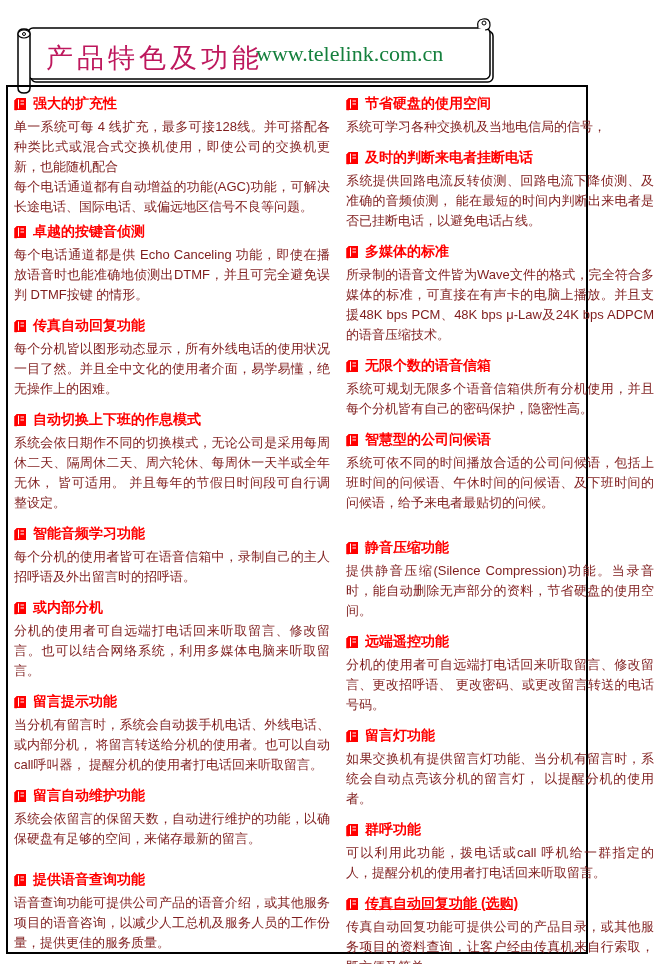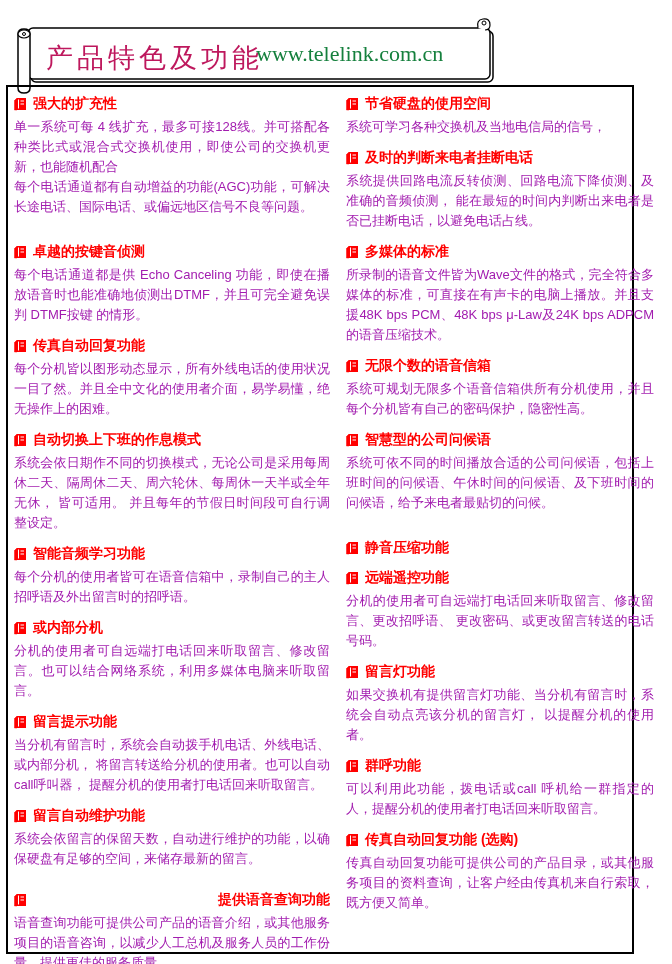--- a/index.html
+++ b/index.html
@@ -15,46 +15,46 @@
     position:absolute;left:38px;top:34px;
     font-size:27px;letter-spacing:4px;color:#be185d;white-space:nowrap;
   }
   .banner-url{
     position:absolute;left:248px;top:35px;
     font-family:"Liberation Serif","DejaVu Serif",serif;
     font-size:22px;color:#15803d;white-space:nowrap;cursor:pointer;
   }
   
   .content-box{
-    position:absolute;left:6px;top:85px;width:628px;height:869px;
+    position:absolute;left:6px;top:85px;width:582px;height:869px;
     border:2px solid #000;box-sizing:border-box;
     display:flex;flex-direction:row;
     padding:4px 4px 0 6px;
   }
   .col{flex:0 0 auto;}
   .col-left{width:316px;margin-right:16px;}
   .col-right{width:308px;}
   section{margin:0;}
   .sec-head{
     display:flex;align-items:center;gap:6px;
     margin:12px 0 4px 0;
     color:#ff0000;font-size:14px;font-weight:bold;
     white-space:nowrap;
   }
   .col section:first-child .sec-head{margin-top:4px;}
   .bullet{flex:0 0 auto;display:inline-block;line-height:0;}
   .sec-body{
-    margin:0;font-size:13px;line-height:20px;color:#a21caf;
+    margin:0;font-size:13px;line-height:20px;color:#7f1d1d;
     text-align:justify;
   }
   
   .col-right section:nth-child(6) .sec-head{margin-top:26px;}
-  .col-right section:nth-child(10) .sec-head{}
-  .col-left  section:nth-child(10) .sec-head{margin-top:22px;justify-content:space-between;}
-  .col-left  section:nth-child(3) .sec-head{margin-top:26px;}
+  .col-right section:nth-child(10) .sec-head{text-decoration:underline;}
+  .col-left  section:nth-child(10) .sec-head{margin-top:22px;}
+  .col-left  section:nth-child(3) .sec-head{margin-top:6px;}
 </style>
 </head>
 <body>
 
 <div class="banner">
   <svg width="500" height="92" viewBox="0 0 500 92" aria-hidden="true">
 
     <rect x="23" y="25" width="462" height="51" rx="5" fill="#ffffff" stroke="#000000" stroke-width="1.5"></rect>
 
     <rect x="20" y="22" width="462" height="51" rx="5" fill="#ffffff" stroke="#000000" stroke-width="1.5"></rect>
@@ -263,20 +263,21 @@
         <div class="sec-head">
           <span class="bullet"><svg width="13" height="14" viewBox="0 0 13 14">
               <rect x="3" y="1" width="9" height="12" fill="#ff0000"></rect>
               <path d="M3 1 L0.5 3.5 L0.5 13 L3 13" fill="#ff0000" stroke="#ff0000" stroke-width="0.5"></path>
               <line x1="4.5" y1="2.5" x2="4.5" y2="11.5" stroke="#ffffff" stroke-width="1"></line>
               <line x1="6.5" y1="4" x2="10" y2="4" stroke="#ffffff" stroke-width="1"></line>
               <line x1="6.5" y1="7" x2="10" y2="7" stroke="#ffffff" stroke-width="1"></line>
             </svg></span>
           <span>静音压缩功能</span>
         </div>
+        <p class="sec-body">提供静音压缩(Silence Compression)功能。当录音时，能自动删除无声部分的资料，节省硬盘的使用空间。</p>
       </section>
       <section>
         <div class="sec-head">
           <span class="bullet"><svg width="13" height="14" viewBox="0 0 13 14">
               <rect x="3" y="1" width="9" height="12" fill="#ff0000"></rect>
               <path d="M3 1 L0.5 3.5 L0.5 13 L3 13" fill="#ff0000" stroke="#ff0000" stroke-width="0.5"></path>
               <line x1="4.5" y1="2.5" x2="4.5" y2="11.5" stroke="#ffffff" stroke-width="1"></line>
               <line x1="6.5" y1="4" x2="10" y2="4" stroke="#ffffff" stroke-width="1"></line>
               <line x1="6.5" y1="7" x2="10" y2="7" stroke="#ffffff" stroke-width="1"></line>
             </svg></span>

